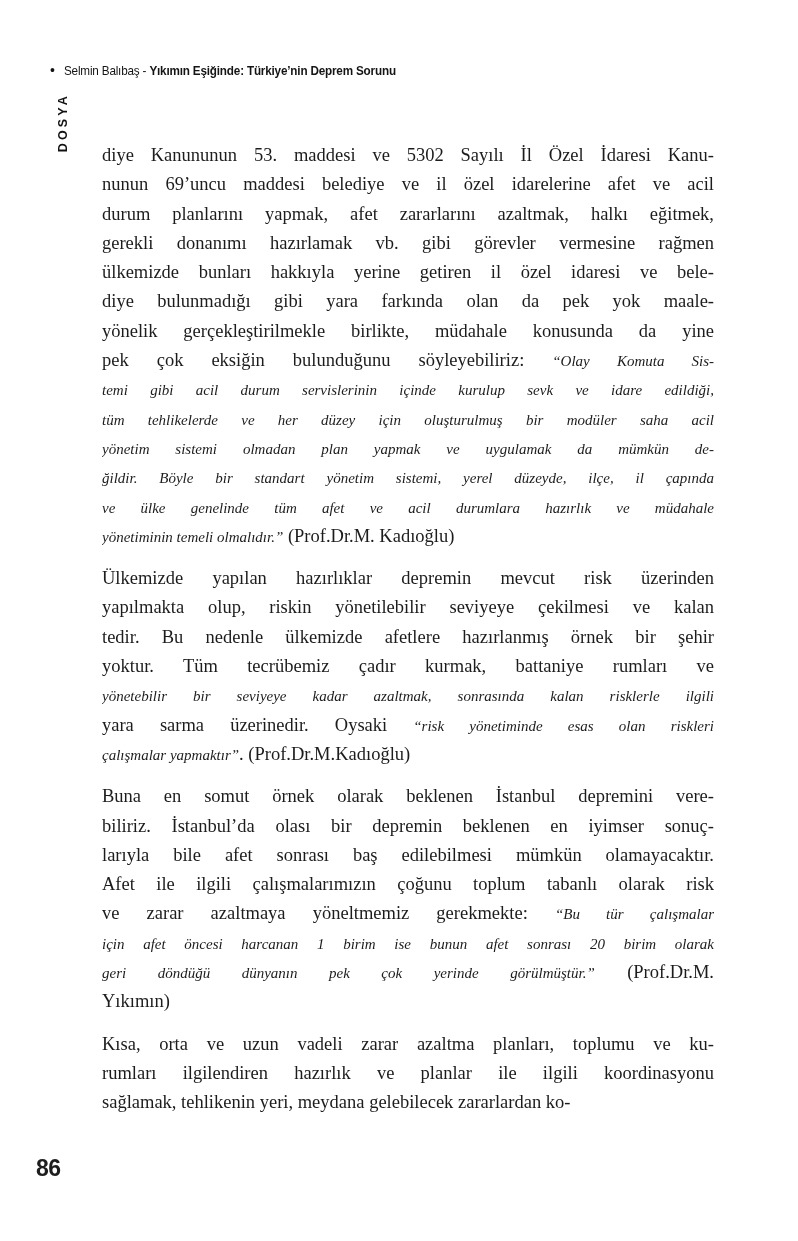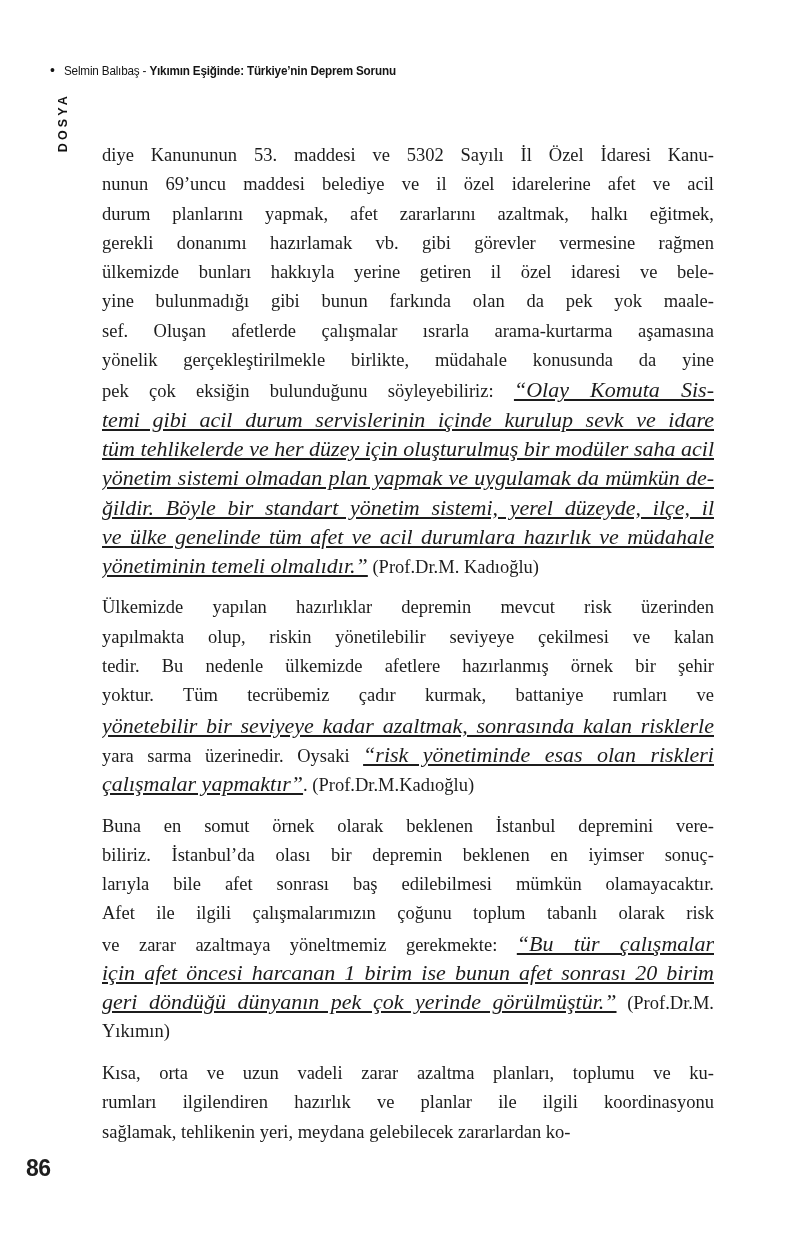--- a/index.html
+++ b/index.html
@@ -50,24 +50,24 @@
     left: 102px; top: 101px;
     width: 612px;
     font-size: 18.5px;
     line-height: 29.3px;
     color: #1c1c1c;
     margin-top: 40px;
   }
   .para { margin: 0 0 13px 0; }
   .line { height: 29.3px; overflow: hidden; }
   .line.just { text-align: justify; text-align-last: justify; }
-  .it { font-style: italic; font-size: 22px; text-decoration: underline; }
+  .it { font-style: italic; font-size: 15px; }
   .page-num {
     position: absolute;
-    left: 26px; top: 1155px;
+    left: 36px; top: 1155px;
     font-family: "Liberation Sans", sans-serif;
     font-weight: bold;
     font-size: 23px;
     letter-spacing: -0.5px;
     color: #1e1e1e;
   }
 </style>
 </head>
 <body>
 
@@ -78,22 +78,21 @@
 
 <div class="dosya">DOSYA</div>
 
 <div class="text-body">
     <div class="para">
       <div class="line just"><span>diye Kanununun 53. maddesi ve 5302 Sayılı İl Özel İdaresi Kanu-</span></div>
       <div class="line just"><span>nunun 69’uncu maddesi belediye ve il özel idarelerine afet ve acil</span></div>
       <div class="line just"><span>durum planlarını yapmak, afet zararlarını azaltmak, halkı eğitmek,</span></div>
       <div class="line just"><span>gerekli donanımı hazırlamak vb. gibi görevler vermesine rağmen</span></div>
       <div class="line just"><span>ülkemizde bunları hakkıyla yerine getiren il özel idaresi ve bele-</span></div>
-      <div class="line just"><span>yine bulunmadığı gibi bunun farkında olan da pek yok maale-</span></div>
-      <div class="line just"><span>sef. Oluşan afetlerde çalışmalar ısrarla arama-kurtarma aşamasına</span></div>
+      <div class="line just"><span>diye bulunmadığı gibi yara farkında olan da pek yok maale-</span></div>
       <div class="line just"><span>yönelik gerçekleştirilmekle birlikte, müdahale konusunda da yine</span></div>
       <div class="line just"><span>pek çok eksiğin bulunduğunu söyleyebiliriz: </span><span class="it">“Olay Komuta Sis-</span></div>
       <div class="line just"><span class="it">temi gibi acil durum servislerinin içinde kurulup sevk ve idare edildiği,</span></div>
       <div class="line just"><span class="it">tüm tehlikelerde ve her düzey için oluşturulmuş bir modüler saha acil</span></div>
       <div class="line just"><span class="it">yönetim sistemi olmadan plan yapmak ve uygulamak da mümkün de-</span></div>
       <div class="line just"><span class="it">ğildir. Böyle bir standart yönetim sistemi, yerel düzeyde, ilçe, il çapında</span></div>
       <div class="line just"><span class="it">ve ülke genelinde tüm afet ve acil durumlara hazırlık ve müdahale</span></div>
       <div class="line"><span class="it">yönetiminin temeli olmalıdır.”</span><span> (Prof.Dr.M. Kadıoğlu)</span></div>
     </div>
     <div class="para">

